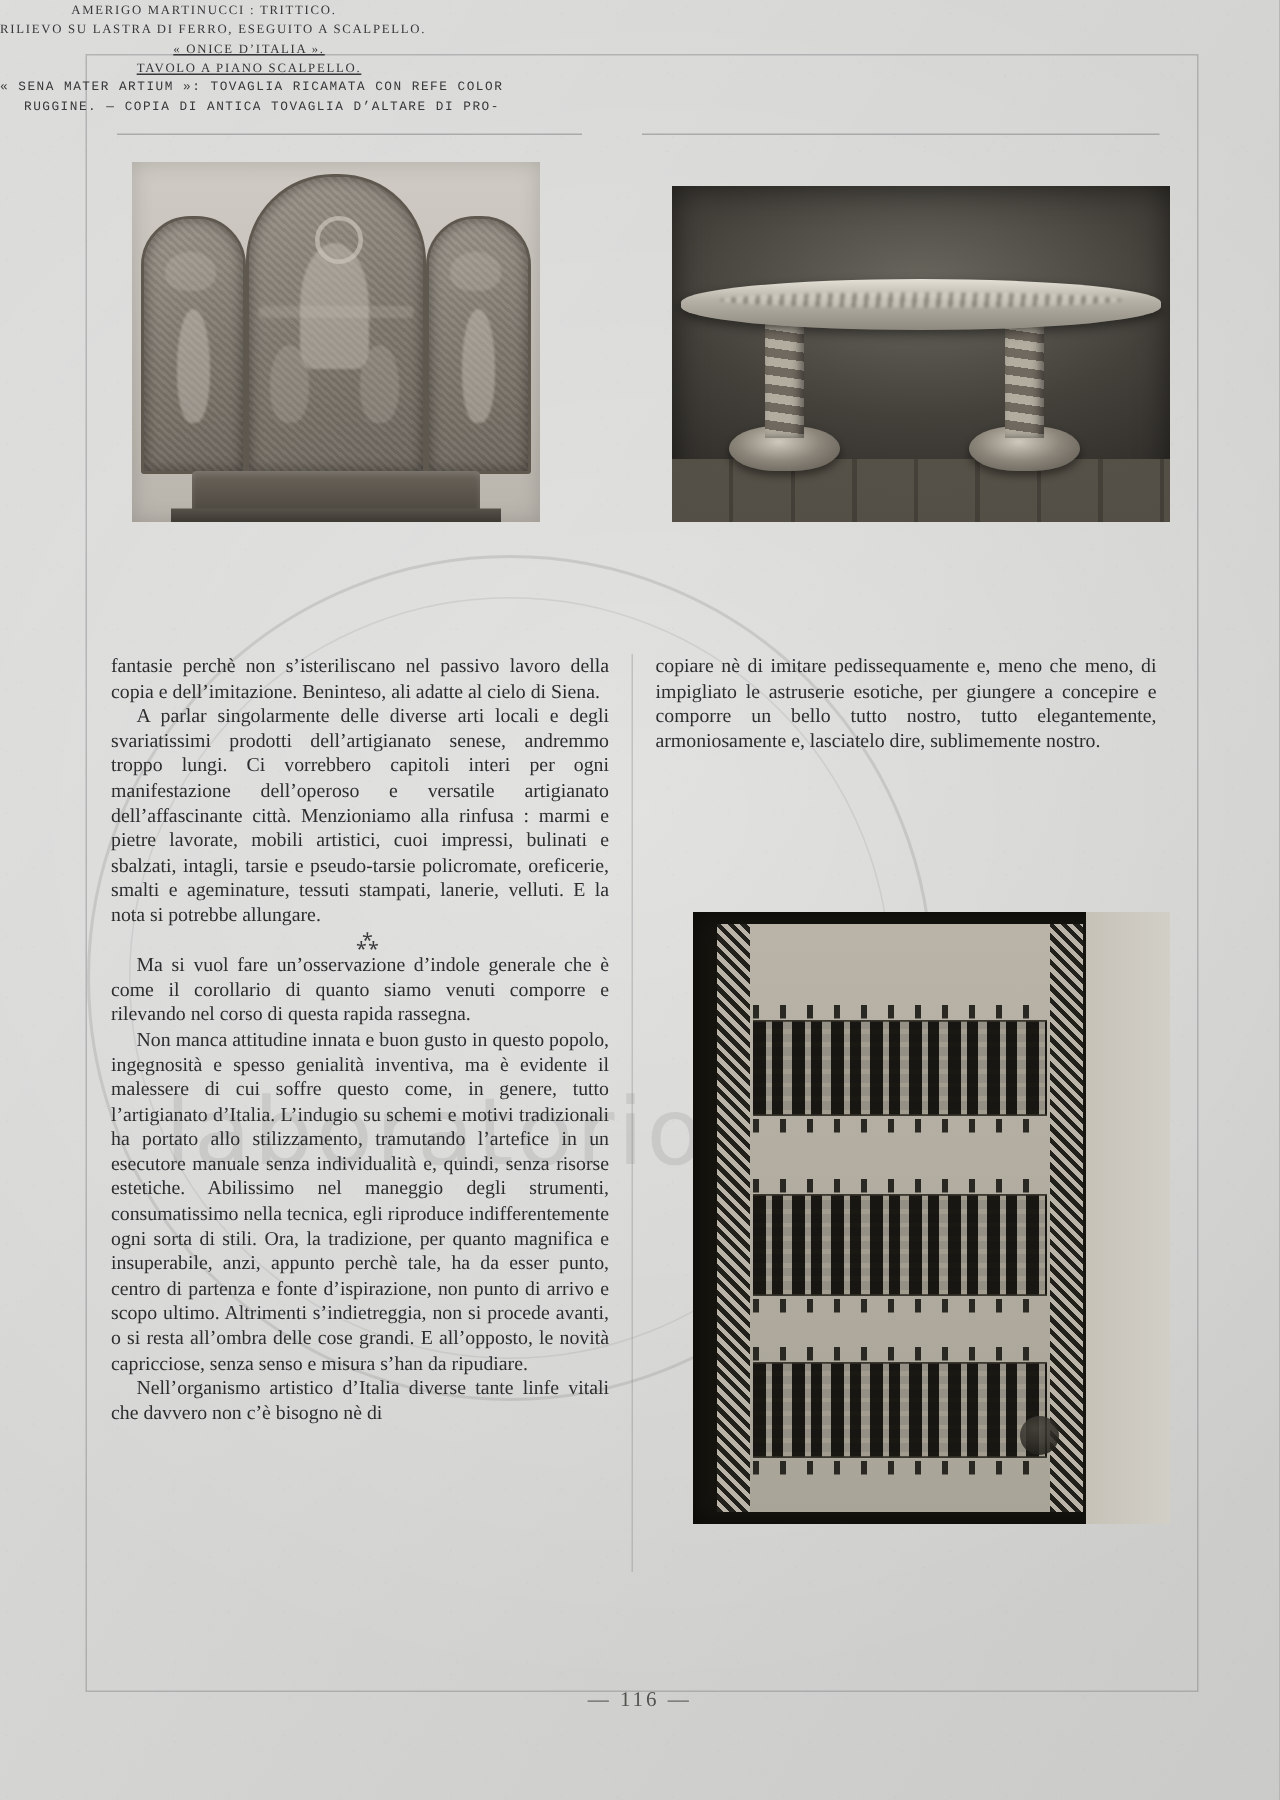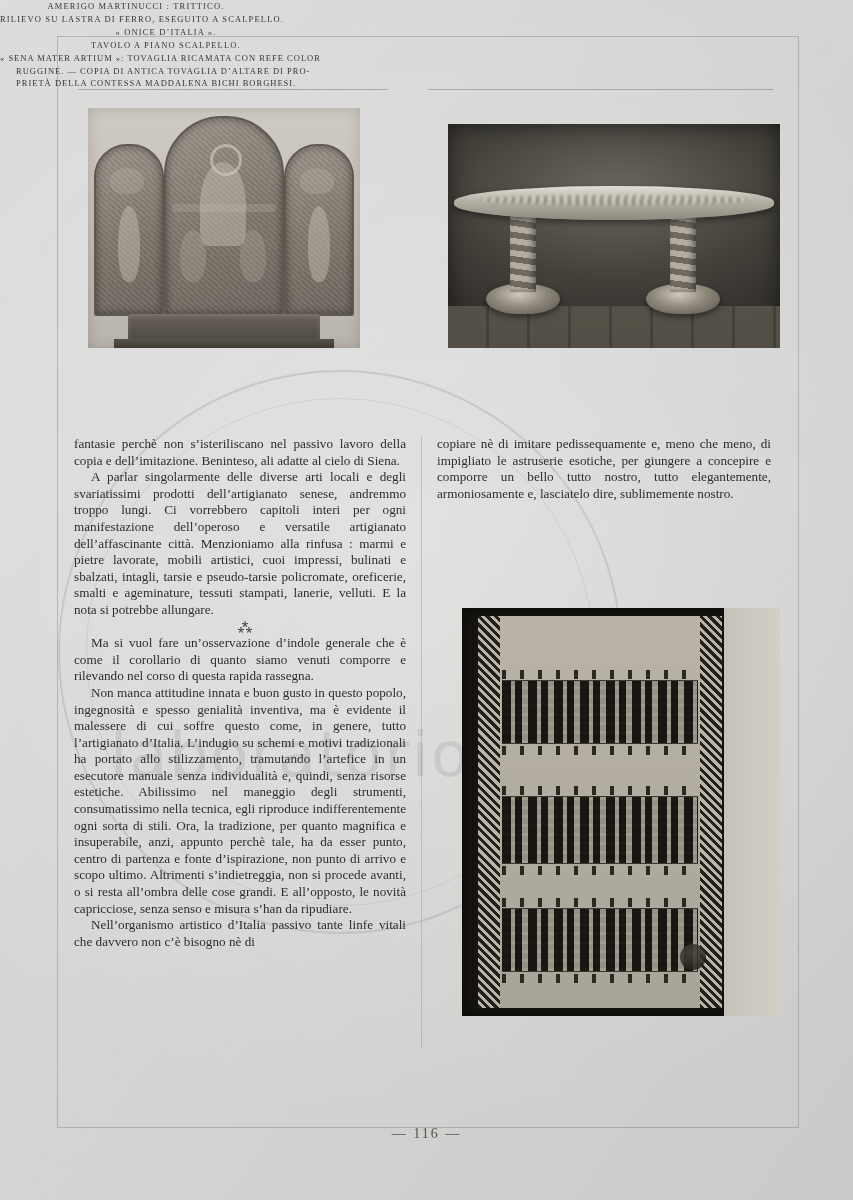--- a/index.html
+++ b/index.html
@@ -125,21 +125,21 @@
   .figure { position: absolute; }
   .figcap {
     font-family: "Liberation Serif", serif;
     font-size: 8.5px;
     letter-spacing: 1.15px;
     color: #37373a;
     text-align: center;
     line-height: 13px;
     white-space: nowrap;
   }
-  .figcap.wrapcap { white-space: normal; line-height: 12.5px; }
+  .figcap.wrapcap { white-space: normal; line-height: 12.5px; font-family: Liberation Mono, monospace; }
 
   
   #fig-triptych { left: 88px; top: 108px; width: 272px; height: 240px; }
   #triptych-photo {
     position: absolute; inset: 0;
     background: linear-gradient(#cfcbc4, #b9b4ac);
     box-shadow: inset 0 0 14px rgba(0,0,0,0.16);
   }
   .tri-panel {
     position: absolute;
@@ -218,21 +218,21 @@
     box-shadow: 0 3px 6px rgba(0,0,0,.45);
   }
   #foot-l { left: 38px; }
   #foot-r { left: 198px; }
   #table-floor {
     position: absolute;
     left: 0; bottom: 0; width: 100%; height: 42px;
     background: repeating-linear-gradient(90deg, #585349 0 38px, #46423a 38px 41px);
     opacity: .92;
   }
-  #figcap-table { left: 448px; top: 360px; width: 332px; }
+  #figcap-table { left: 448px; top: 360px; width: 332px; text-decoration: underline; }
 
   
   #fig-cloth { left: 462px; top: 608px; width: 318px; height: 408px; }
   #cloth-photo {
     position: absolute; inset: 0;
     background: #15140f;
     box-shadow: inset 0 0 16px rgba(0,0,0,.6);
   }
   #cloth-field {
     position: absolute;
@@ -415,30 +415,29 @@
         <div class="cloth-dots" id="dots-5"></div>
         <div class="cloth-band" id="band-3"></div>
         <div class="cloth-dots" id="dots-6"></div>
         <div id="cloth-right-strip"></div>
         <div id="cloth-medallion"></div>
       </div>
     </div>
     <div class="figcap wrapcap" id="figcap-cloth">
       <div class="l1">« SENA MATER ARTIUM »: TOVAGLIA RICAMATA CON REFE COLOR</div>
       <div class="l2">RUGGINE. — COPIA DI ANTICA TOVAGLIA D’ALTARE DI PRO-</div>
-      <div class="l3">PRIETÀ DELLA CONTESSA MADDALENA BICHI BORGHESI.</div>
     </div>
 
     <div class="col" id="col-left">
       <p class="noindent">fantasie perchè non s’isteriliscano nel passivo lavoro della copia e dell’imitazione. Beninteso, ali adatte al cielo di Siena.</p>
       <p>A parlar singolarmente delle diverse arti locali e degli svariatissimi prodotti dell’artigianato senese, andremmo troppo lungi. Ci vorrebbero capitoli interi per ogni manifestazione dell’operoso e versatile artigianato dell’affascinante città. Menzioniamo alla rinfusa : marmi e pietre lavorate, mobili artistici, cuoi impressi, bulinati e sbalzati, intagli, tarsie e pseudo-tarsie policromate, oreficerie, smalti e ageminature, tessuti stampati, lanerie, velluti. E la nota si potrebbe allungare.</p>
       <p class="asterism">⁂</p>
       <p>Ma si vuol fare un’osservazione d’indole generale che è come il corollario di quanto siamo venuti comporre e rilevando nel corso di questa rapida rassegna.</p>
       <p>Non manca attitudine innata e buon gusto in questo popolo, ingegnosità e spesso genialità inventiva, ma è evidente il malessere di cui soffre questo come, in genere, tutto l’artigianato d’Italia. L’indugio su schemi e motivi tradizionali ha portato allo stilizzamento, tramutando l’artefice in un esecutore manuale senza individualità e, quindi, senza risorse estetiche. Abilissimo nel maneggio degli strumenti, consumatissimo nella tecnica, egli riproduce indifferentemente ogni sorta di stili. Ora, la tradizione, per quanto magnifica e insuperabile, anzi, appunto perchè tale, ha da esser punto, centro di partenza e fonte d’ispirazione, non punto di arrivo e scopo ultimo. Altrimenti s’indietreggia, non si procede avanti, o si resta all’ombra delle cose grandi. E all’opposto, le novità capricciose, senza senso e misura s’han da ripudiare.</p>
-      <p>Nell’organismo artistico d’Italia passivo tante linfe vitali che davvero non c’è bisogno nè di</p>
+      <p>Nell’organismo artistico d’Italia diverse tante linfe vitali che davvero non c’è bisogno nè di</p>
     </div>
 
     <div class="col" id="col-right">
       <p class="noindent">copiare nè di imitare pedissequamente e, meno che meno, di impigliato le astruserie esotiche, per giungere a concepire e comporre un bello tutto nostro, tutto elegantemente, armoniosamente e, lasciatelo dire, sublimemente nostro.</p>
     </div>
 
     <div id="folio">— 116 —</div>
 
   </div>
 </div>

